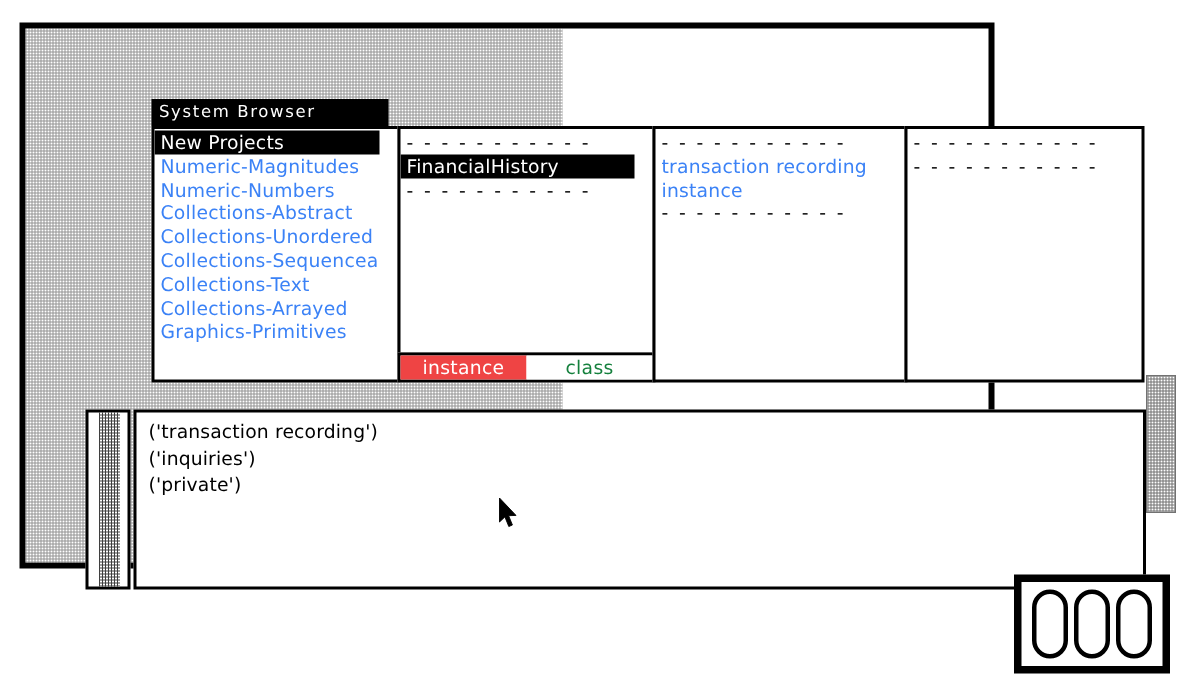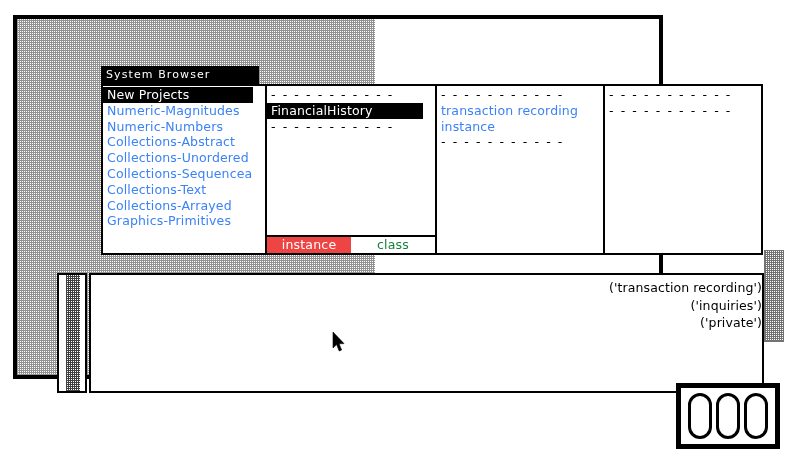--- a/index.html
+++ b/index.html
@@ -175,21 +175,20 @@
   #text-pane {
     position: absolute;
     left: 72px;
     top: 254px;
     width: 675px;
     height: 120px;
     background: #fff;
     border: 2px solid #000;
     box-sizing: border-box;
     overflow: hidden;
-    text-align: right;
   }
   #text-pane-body {
     padding: 4px 0 0 8px;
   }
   .text-line {
     font-size: 12.5px;
     line-height: 17.5px;
     color: #000;
     white-space: nowrap;
     letter-spacing: 0.1px;

